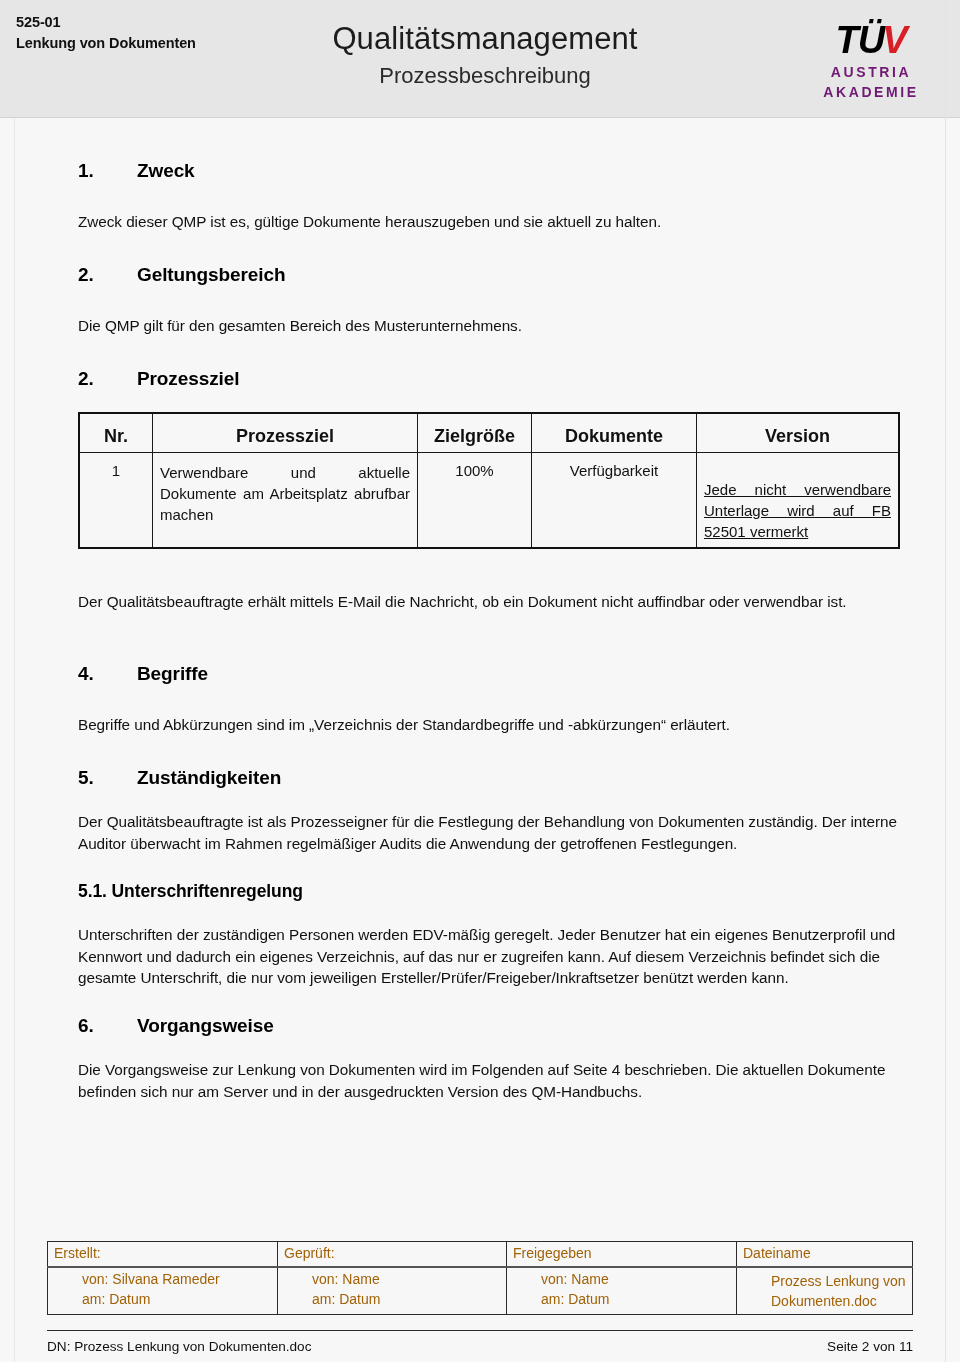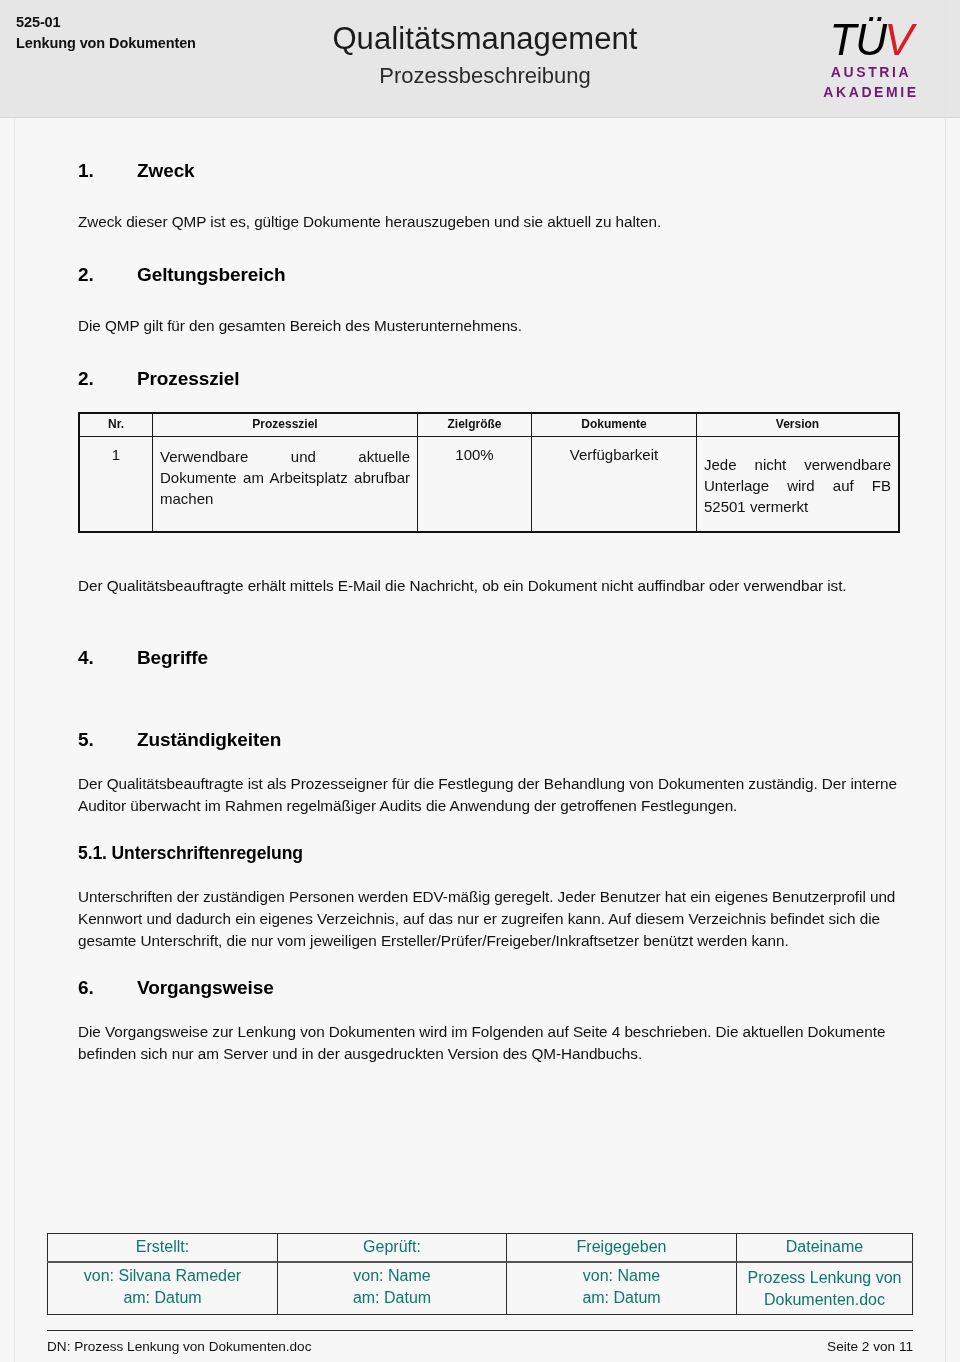--- a/index.html
+++ b/index.html
@@ -85,22 +85,22 @@
     right: 24px;
     top: 18px;
     width: 130px;
     text-align: center;
     user-select: none;
   }
   .tuv-mark {
     position: relative;
     height: 44px;
     line-height: 44px;
-    font-size: 44px;
-    font-weight: normal;
+    font-size: 38px;
+    font-weight: bold;
     letter-spacing: -1px;
     color: #000;
     font-family: "Liberation Sans", sans-serif;
   }
   .tuv-mark .tuv-tu { font-style: italic; }
   .tuv-mark .tuv-v {
     color: #d81f26;
     font-style: italic;
     margin-left: -2px;
   }
@@ -171,22 +171,22 @@
   table.goal-table td {
     border: 1.5px solid #1a1a1a;
     padding: 4px 7px;
     font-size: 15px;
     color: #111;
     vertical-align: top;
   }
   table.goal-table th {
     font-weight: bold;
     text-align: center;
-    padding: 3px 6px 5px;
-    font-size: 12px;
+    padding: 12px 6px 5px;
+    font-size: 18px;
   }
   table.goal-table td.c-nr {
     text-align: center;
     vertical-align: top;
     padding-top: 9px;
   }
   table.goal-table td.c-goal {
     text-align: justify;
     text-align-last: left;
     line-height: 1.42;
@@ -195,55 +195,56 @@
   }
   table.goal-table td.c-size,
   table.goal-table td.c-ind {
     text-align: center;
     padding-top: 9px;
   }
   table.goal-table td.c-meas {
     text-align: justify;
     text-align-last: left;
     line-height: 1.42;
-    padding-top: 17px;
+    padding-top: 26px;
+    text-decoration: underline;
   }
   table.goal-table tbody tr { height: 96px; }
 
   
   .doc-footer {
     position: absolute;
     left: 47px;
     bottom: 8px;
     width: 866px;
   }
   table.sign-table {
     border-collapse: collapse;
     width: 866px;
     table-layout: fixed;
     background: #f7f7f7;
   }
   table.sign-table th,
   table.sign-table td {
     border: 1px solid #2b2b2b;
     padding: 2px 6px;
-    font-size: 16px;
-    color: #0f766e;
-    text-align: center;
+    font-size: 14px;
+    color: #a16207;
+    text-align: left;
     vertical-align: top;
     line-height: 1.42;
   }
   table.sign-table th {
     font-weight: normal;
     border-bottom: 2px solid #555;
     height: 20px;
   }
   table.sign-table td { height: 40px; }
   table.sign-table td.filename-cell { padding-top: 4px; }
-  table.sign-table td div { white-space: nowrap; }
+  table.sign-table td div { white-space: nowrap; margin-left: 28px; }
 
   .footer-rule {
     border-top: 1.5px solid #2b2b2b;
     margin-top: 15px;
   }
   .footer-line {
     display: flex;
     justify-content: space-between;
     align-items: baseline;
     font-size: 13.6px;
@@ -337,20 +338,21 @@
 
     <div style="height:50px"></div>
 
     <h2 class="section-heading">
       <span class="sec-num">4.</span>
       <span>Begriffe</span>
     </h2>
 
     <div class="sp-2"></div>
 
+    <p class="body-text">Begriffe und Abkürzungen sind im „Verzeichnis der Standardbegriffe und -abkürzungen“ erläutert.</p>
 
     <div class="sp-3"></div>
 
     <h2 class="section-heading">
       <span class="sec-num">5.</span>
       <span>Zuständigkeiten</span>
     </h2>
 
     <div class="sp-4"></div>
 

